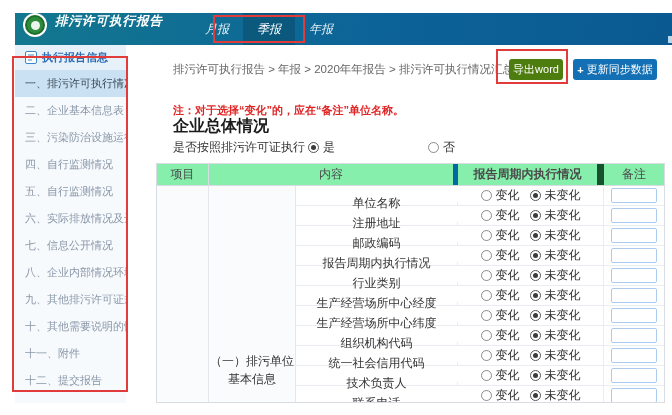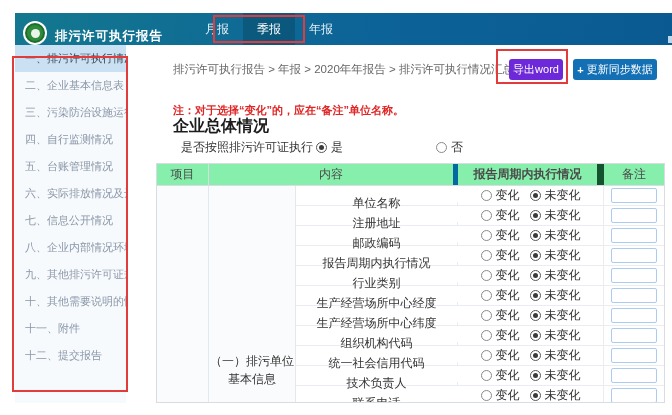--- a/index.html
+++ b/index.html
@@ -3,21 +3,21 @@
 <meta charset="utf-8">
 <style>
   * { margin:0; padding:0; box-sizing:border-box; }
   html,body { background:#fff; }
   body { font-family:"Liberation Sans","DejaVu Sans",sans-serif; }
   .page { position:relative; width:672px; height:415px; background:#fff; overflow:hidden; }
 
   
   .header { position:absolute; left:15px; top:13px; right:0; height:32px;
             background:linear-gradient(100deg,#13788f 0%,#0c6398 55%,#0a5a91 100%);
-            display:flex; align-items:flex-end; }
+            display:flex; align-items:flex-start;font-style:italic; }
   .logo { width:24px; height:24px; border-radius:50%; background:#fff; margin-left:8px;
           display:flex; align-items:center; justify-content:center; flex:0 0 auto; }
   .logo-inner { width:20px; height:20px; border-radius:50%; background:#2e8b3d;
                 border:2px solid #1c6e2b; display:flex; align-items:center; justify-content:center; }
   .logo-core { width:9px; height:9px; border-radius:50%; background:#e9f5ea; }
   .app-title { color:#fff; font-size:12.5px; font-weight:bold; margin-left:8px; letter-spacing:1px; }
   .menu { display:flex; margin-left:28px; height:100%; }
   .menu-item { color:#eaf3f8; font-size:12px; padding:10px 14px; display:flex; align-items:center; cursor:pointer; }
   .menu-item.active { background:rgba(0,0,0,0.16); color:#fff; }
   .header-frag { position:absolute; right:0; bottom:2px; width:4px; height:7px; background:#bcd9ec; }
@@ -27,26 +27,26 @@
   .side-item { height:27px; display:flex; align-items:center; padding-left:10px;
                font-size:11px; color:#8a97a8; white-space:nowrap; overflow:hidden; cursor:pointer; }
   .side-item.section { background:#e7f1fa; color:#2f6db3; font-weight:bold; height:25px; }
   .side-item.active { background:#c9e1f3; color:#3c4854; }
   .doc-icon { width:12px; height:13px; margin-right:5px; flex:0 0 auto; }
 
   
   .breadcrumb { position:absolute; left:173px; top:62px; font-size:11.5px; color:#666; }
   .btn { position:absolute; height:21px; border:none; border-radius:3px; color:#fff;
          font-size:11px; font-family:inherit; cursor:pointer; display:flex; align-items:center; justify-content:center; }
-  .btn-export { left:509px; top:59px; width:54px; background:#6d28d9; }
+  .btn-export { left:509px; top:59px; width:54px; background:#4d7c0f; }
   .btn-sync   { left:573px; top:59px; width:84px; background:#1470b4; }
   .btn-sync .plus { margin-right:3px; font-weight:bold; }
   .note { position:absolute; left:173px; top:103px; font-size:11px; font-weight:bold; color:#e02525; }
   .section-title { position:absolute; left:173px; top:116px; font-size:16px; font-weight:bold; color:#1c1c1c; }
-  .q-row { position:absolute; left:181px; top:139px; width:480px; display:flex; align-items:center;
+  .q-row { position:absolute; left:173px; top:139px; width:480px; display:flex; align-items:center;
            font-size:12px; color:#333; }
   .q-label { width:135px; }
   .q-opt-yes { position:absolute; left:133px; display:flex; align-items:center; }
   .q-opt-no  { position:absolute; left:253px; display:flex; align-items:center; }
 
   
   .rdo { display:inline-block; width:11px; height:11px; border:1px solid #8a8a8a; border-radius:50%;
          background:#fff; margin-right:4px; flex:0 0 auto; position:relative; cursor:pointer; }
   .rdo.on { border-color:#555; }
   .rdo.on::after { content:""; position:absolute; left:2px; top:2px; width:5px; height:5px;
@@ -96,25 +96,34 @@
     <div class="app-title">排污许可执行报告</div>
     <div class="menu">
       <div class="menu-item">月报</div>
       <div class="menu-item active">季报</div>
       <div class="menu-item">年报</div>
     </div>
     <div class="header-frag"></div>
   </div>
 
   <div class="sidebar">
+    <div class="side-item section">
+      <svg class="doc-icon" viewBox="0 0 12 13">
+        <rect x="0.5" y="0.5" width="11" height="12" rx="1.5" fill="#fff" stroke="#3d87c8"></rect>
+        <line x1="3" y1="4" x2="9" y2="4" stroke="#3d87c8" stroke-width="1"></line>
+        <line x1="3" y1="6.5" x2="9" y2="6.5" stroke="#3d87c8" stroke-width="1"></line>
+        <line x1="3" y1="9" x2="7" y2="9" stroke="#3d87c8" stroke-width="1"></line>
+      </svg>
+      <span>执行报告信息</span>
+    </div>
     <div class="side-item active">一、排污许可执行情况</div>
     <div class="side-item">二、企业基本信息表</div>
     <div class="side-item">三、污染防治设施运行.</div>
     <div class="side-item">四、自行监测情况</div>
-    <div class="side-item">五、台账管理情况</div>
+    <div class="side-item">五、自行监测情况</div>
     <div class="side-item">六、实际排放情况及达.</div>
     <div class="side-item">七、信息公开情况</div>
     <div class="side-item">八、企业内部情况环境.</div>
     <div class="side-item">九、其他排污许可证规.</div>
     <div class="side-item">十、其他需要说明的情.</div>
     <div class="side-item">十一、附件</div>
     <div class="side-item">十二、提交报告</div>
   </div>
 
   <div class="breadcrumb">排污许可执行报告 &gt; 年报 &gt; 2020年年报告 &gt; 排污许可执行情况汇总表</div>

